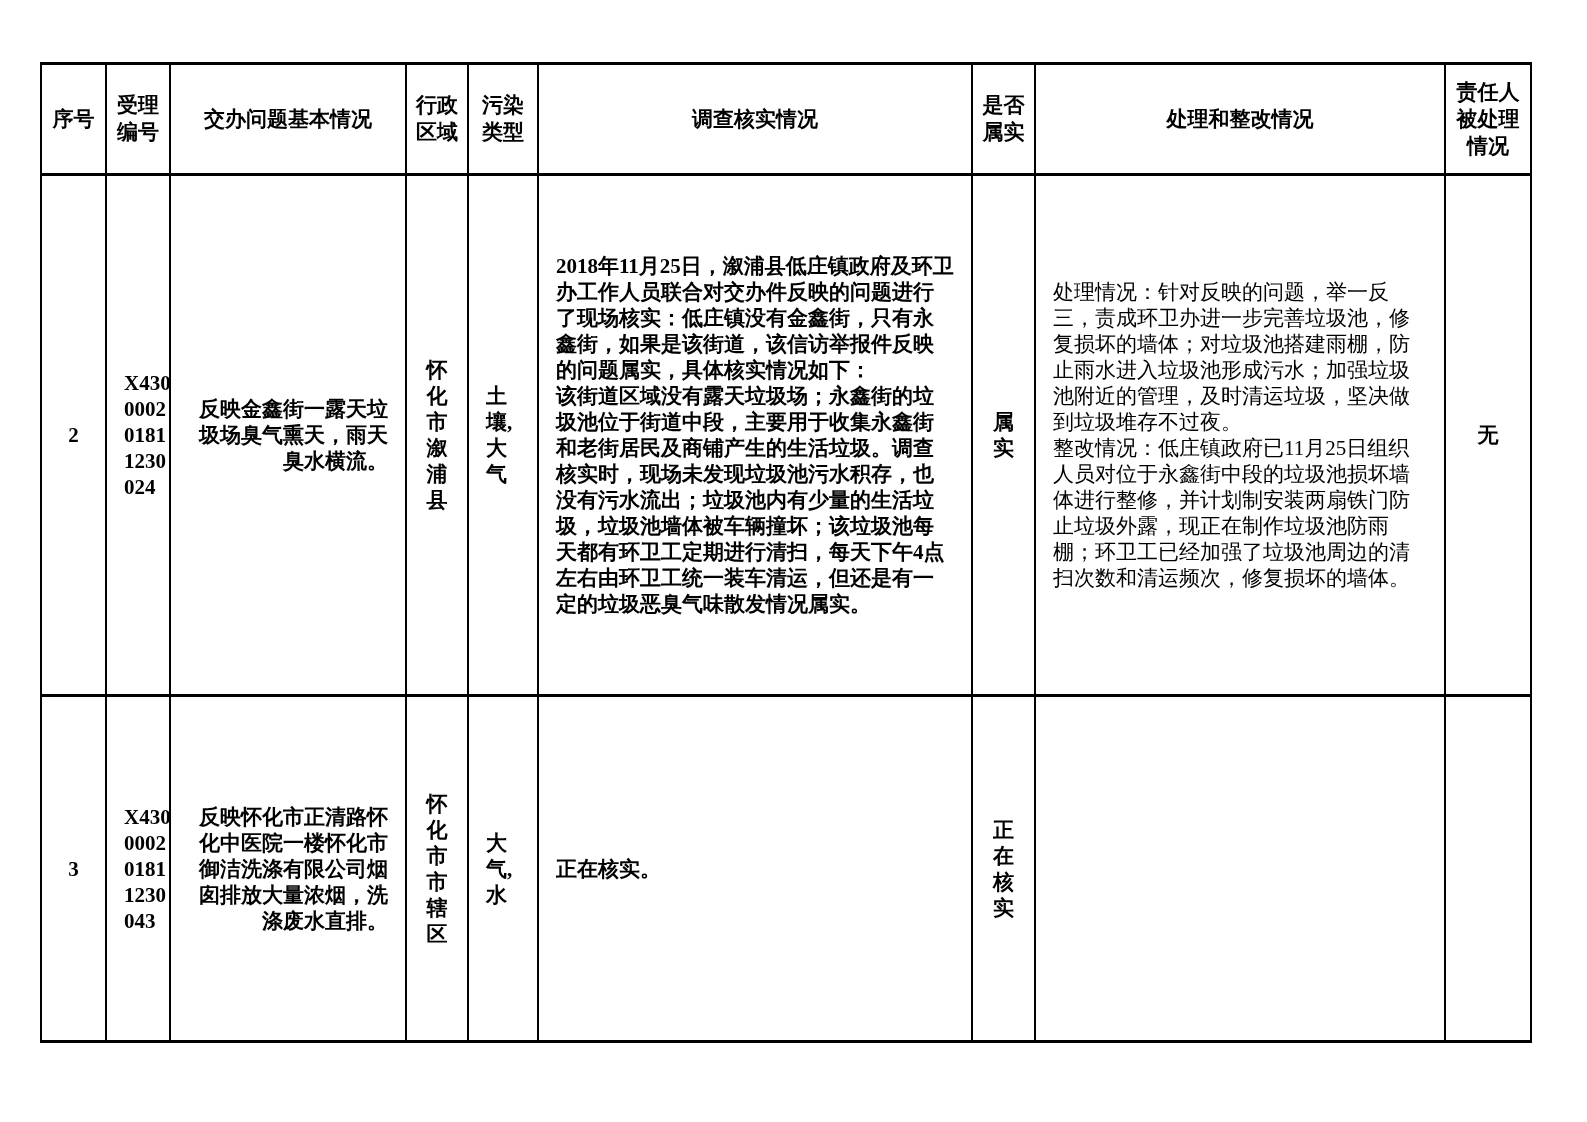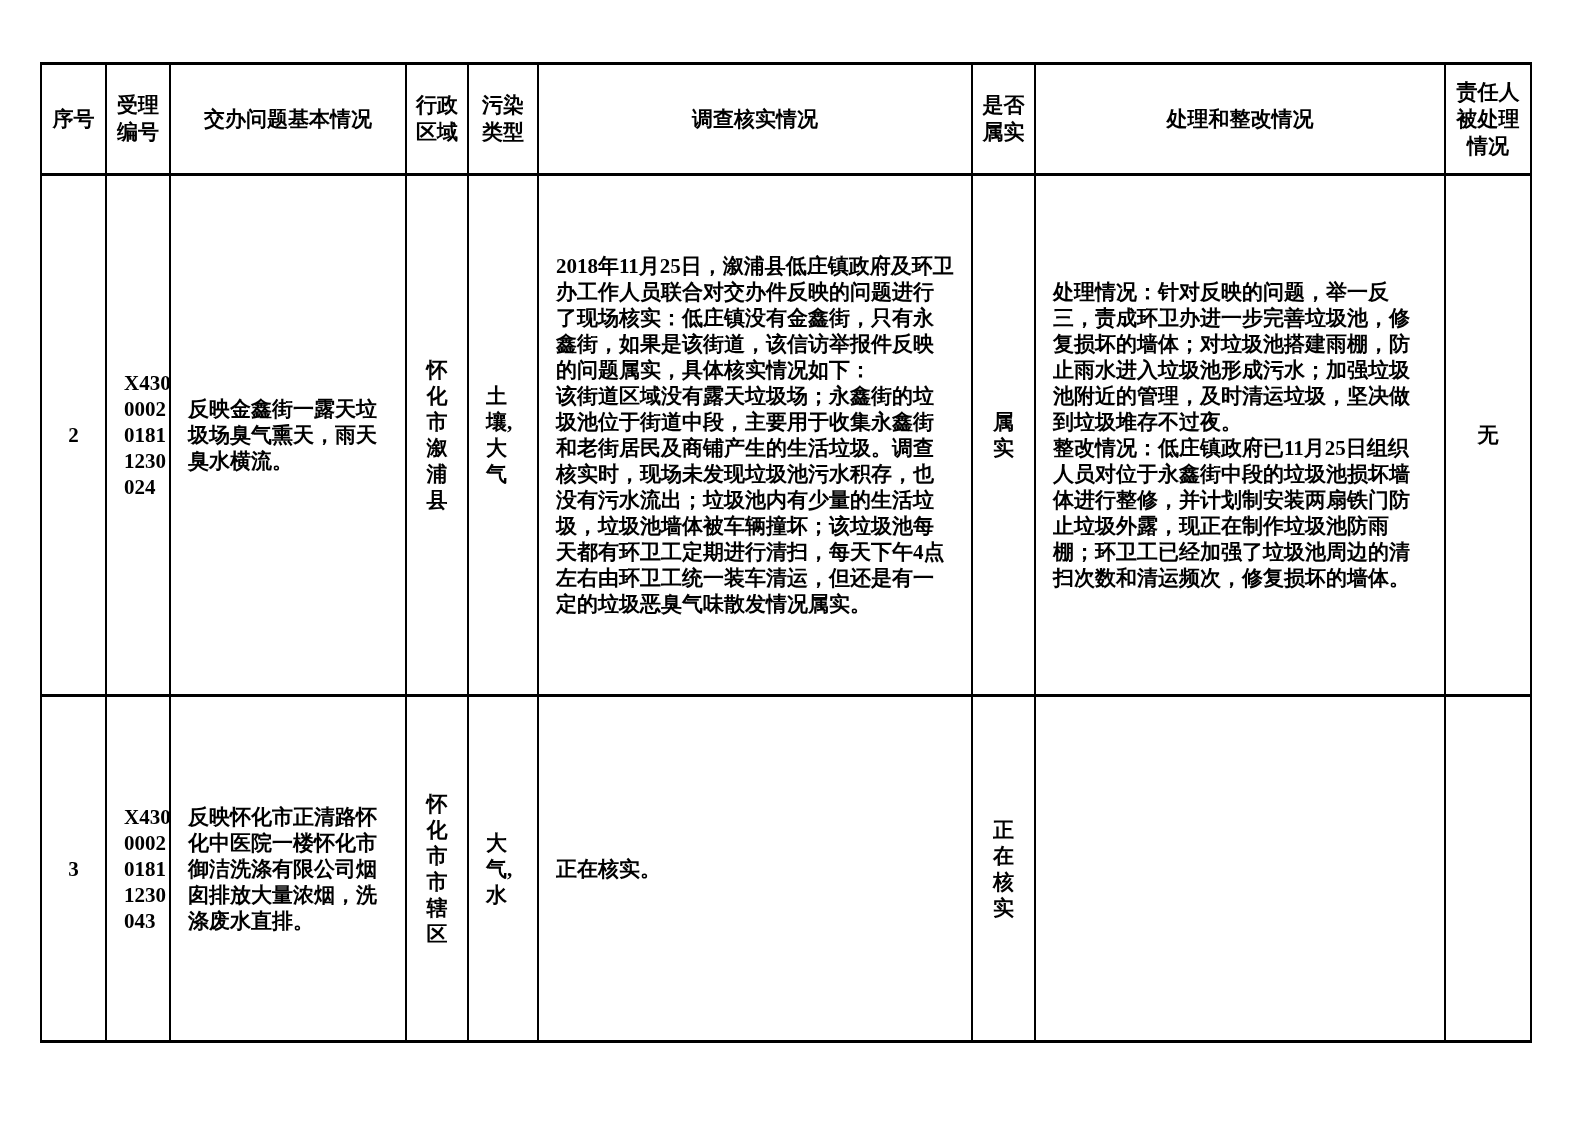--- a/index.html
+++ b/index.html
@@ -35,29 +35,29 @@
     white-space:pre-line;
     line-height:27px;
     font-size:21px;
     padding:2px 2px;
   }
   tr.header-row{height:111px;}
   tr.row-2{height:521px;}
   tr.row-3{height:346px;}
   td.c-seq{text-align:center;}
   td.c-case{text-align:right;white-space:pre-line;line-height:27px;padding:2px 2px;}
-  td.c-problem{text-align:left;padding:2px 32px 2px 8px;border-radius:27px;}
+  td.c-problem{text-align:right;padding:2px 32px 2px 8px;border-radius:27px;}
   td.c-region{text-align:center;padding:2px 4px;}
   td.c-pollution{text-align:left;padding:2px 2px;}
   td.c-invest{text-align:left;white-space:pre-wrap;padding:2px 36px 2px 8px;}
   td.c-verified{text-align:center;padding:2px 2px;}
   td.c-handling{text-align:left;white-space:pre-wrap;padding:2px 24px 2px 8px;}
   td.c-account{text-align:center;}
-  td.c-handling b{font-weight:bold;}
-  td.c-handling span{font-weight:bold;}
+  td.c-handling b{font-weight:normal;}
+  td.c-handling span{font-weight:normal;}
   .footer{
     position:absolute;
     left:40px;top:1053px;width:1490px;
     text-align:center;
     font-size:15px;
     font-weight:normal;
     letter-spacing:3px;
     font-family:"Liberation Serif","DejaVu Serif",serif;
   }
 </style>

